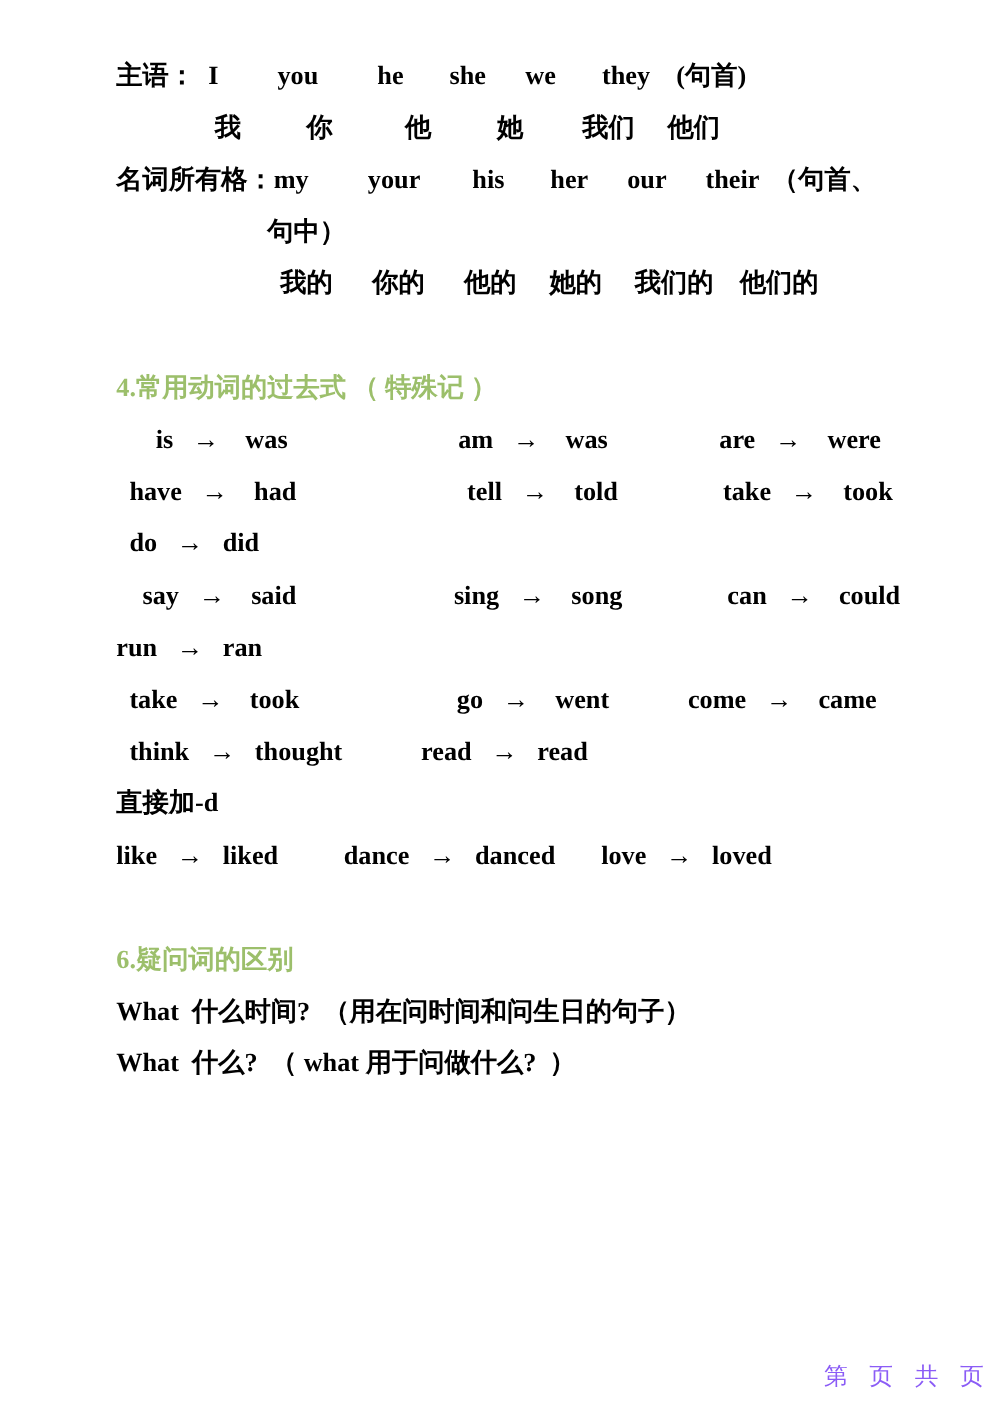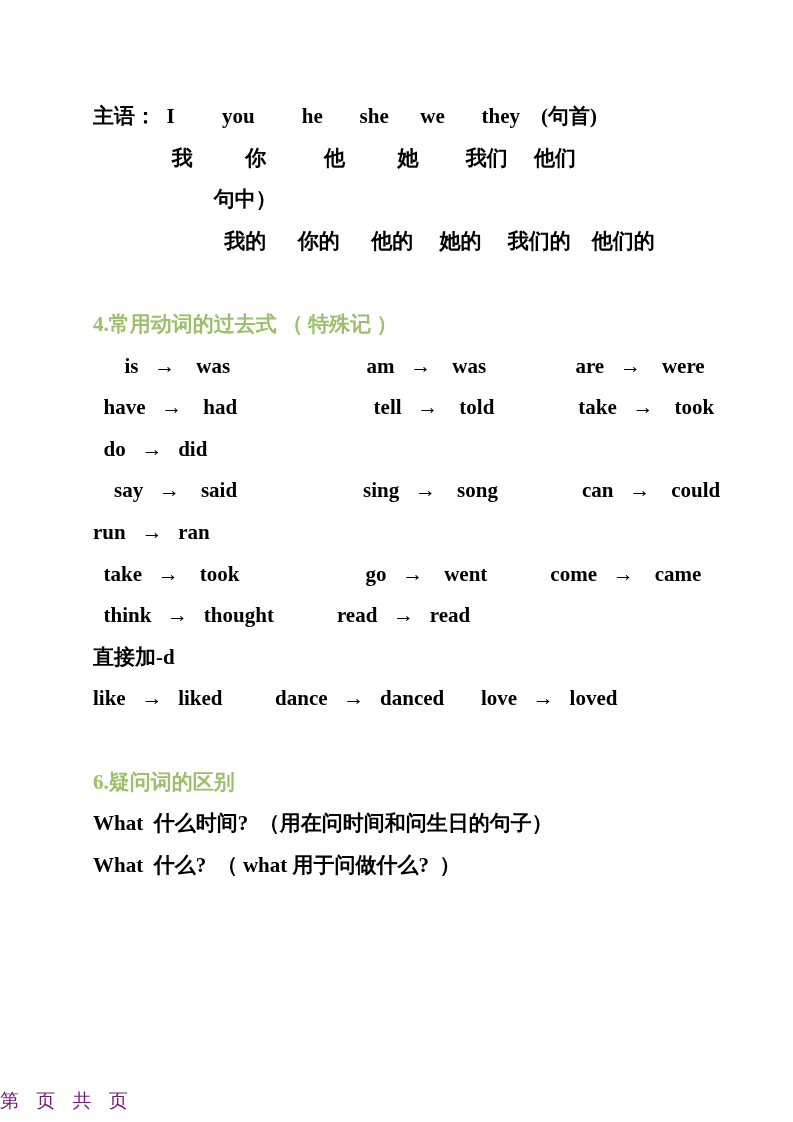--- a/index.html
+++ b/index.html
@@ -10,21 +10,21 @@
   .page {
     position: relative;
     width: 793px;
     height: 1122px;
     background: #ffffff;
     overflow: hidden;
     font-family: "Liberation Serif", "DejaVu Serif", serif;
     color: #000000;
   }
   .content {
-    padding: 96px 40px 0 93px;
+    padding: 40px 40px 0 93px;
     font-size: 21px;
     font-weight: bold;
   }
   .line {
     white-space: pre;
     height: 41.6px;
     line-height: 41.6px;
     overflow: visible;
   }
   .spacer {
@@ -33,37 +33,38 @@
   .heading {
     color: var(--accent, #9cbf6b);
     font-weight: bold;
     white-space: pre;
   }
   .footer {
     position: absolute;
     left: 0;
     right: 0;
     bottom: 8px;
-    text-align: left;
+    text-align: right;
     font-family: "Liberation Sans", "DejaVu Sans", sans-serif;
     font-size: 19px;
     font-weight: 500;
     letter-spacing: 6px;
     white-space: pre;
-    color: #701a75;
+    color: #8b5cf6;
   }
 </style>
 </head>
 <body>
 
 <div class="page">
   <div class="content">
 
     <div class="line">主语：  I         you         he       she      we       they    (句首)</div>
     <div class="line">               我          你           他          她         我们     他们</div>
+    <div class="line">名词所有格：my         your        his       her      our      their  （句首、</div>
     <div class="line">                       句中）</div>
     <div class="line">                         我的      你的      他的     她的     我们的    他们的</div>
 
     <div class="spacer"></div>
 
     <div class="line heading">4.常用动词的过去式 （ 特殊记 ）</div>
 
     <div class="line">      is   →    was                          am   →    was                 are   →    were</div>
     <div class="line">  have   →    had                          tell   →    told                take   →    took</div>
     <div class="line">  do   →   did</div>

